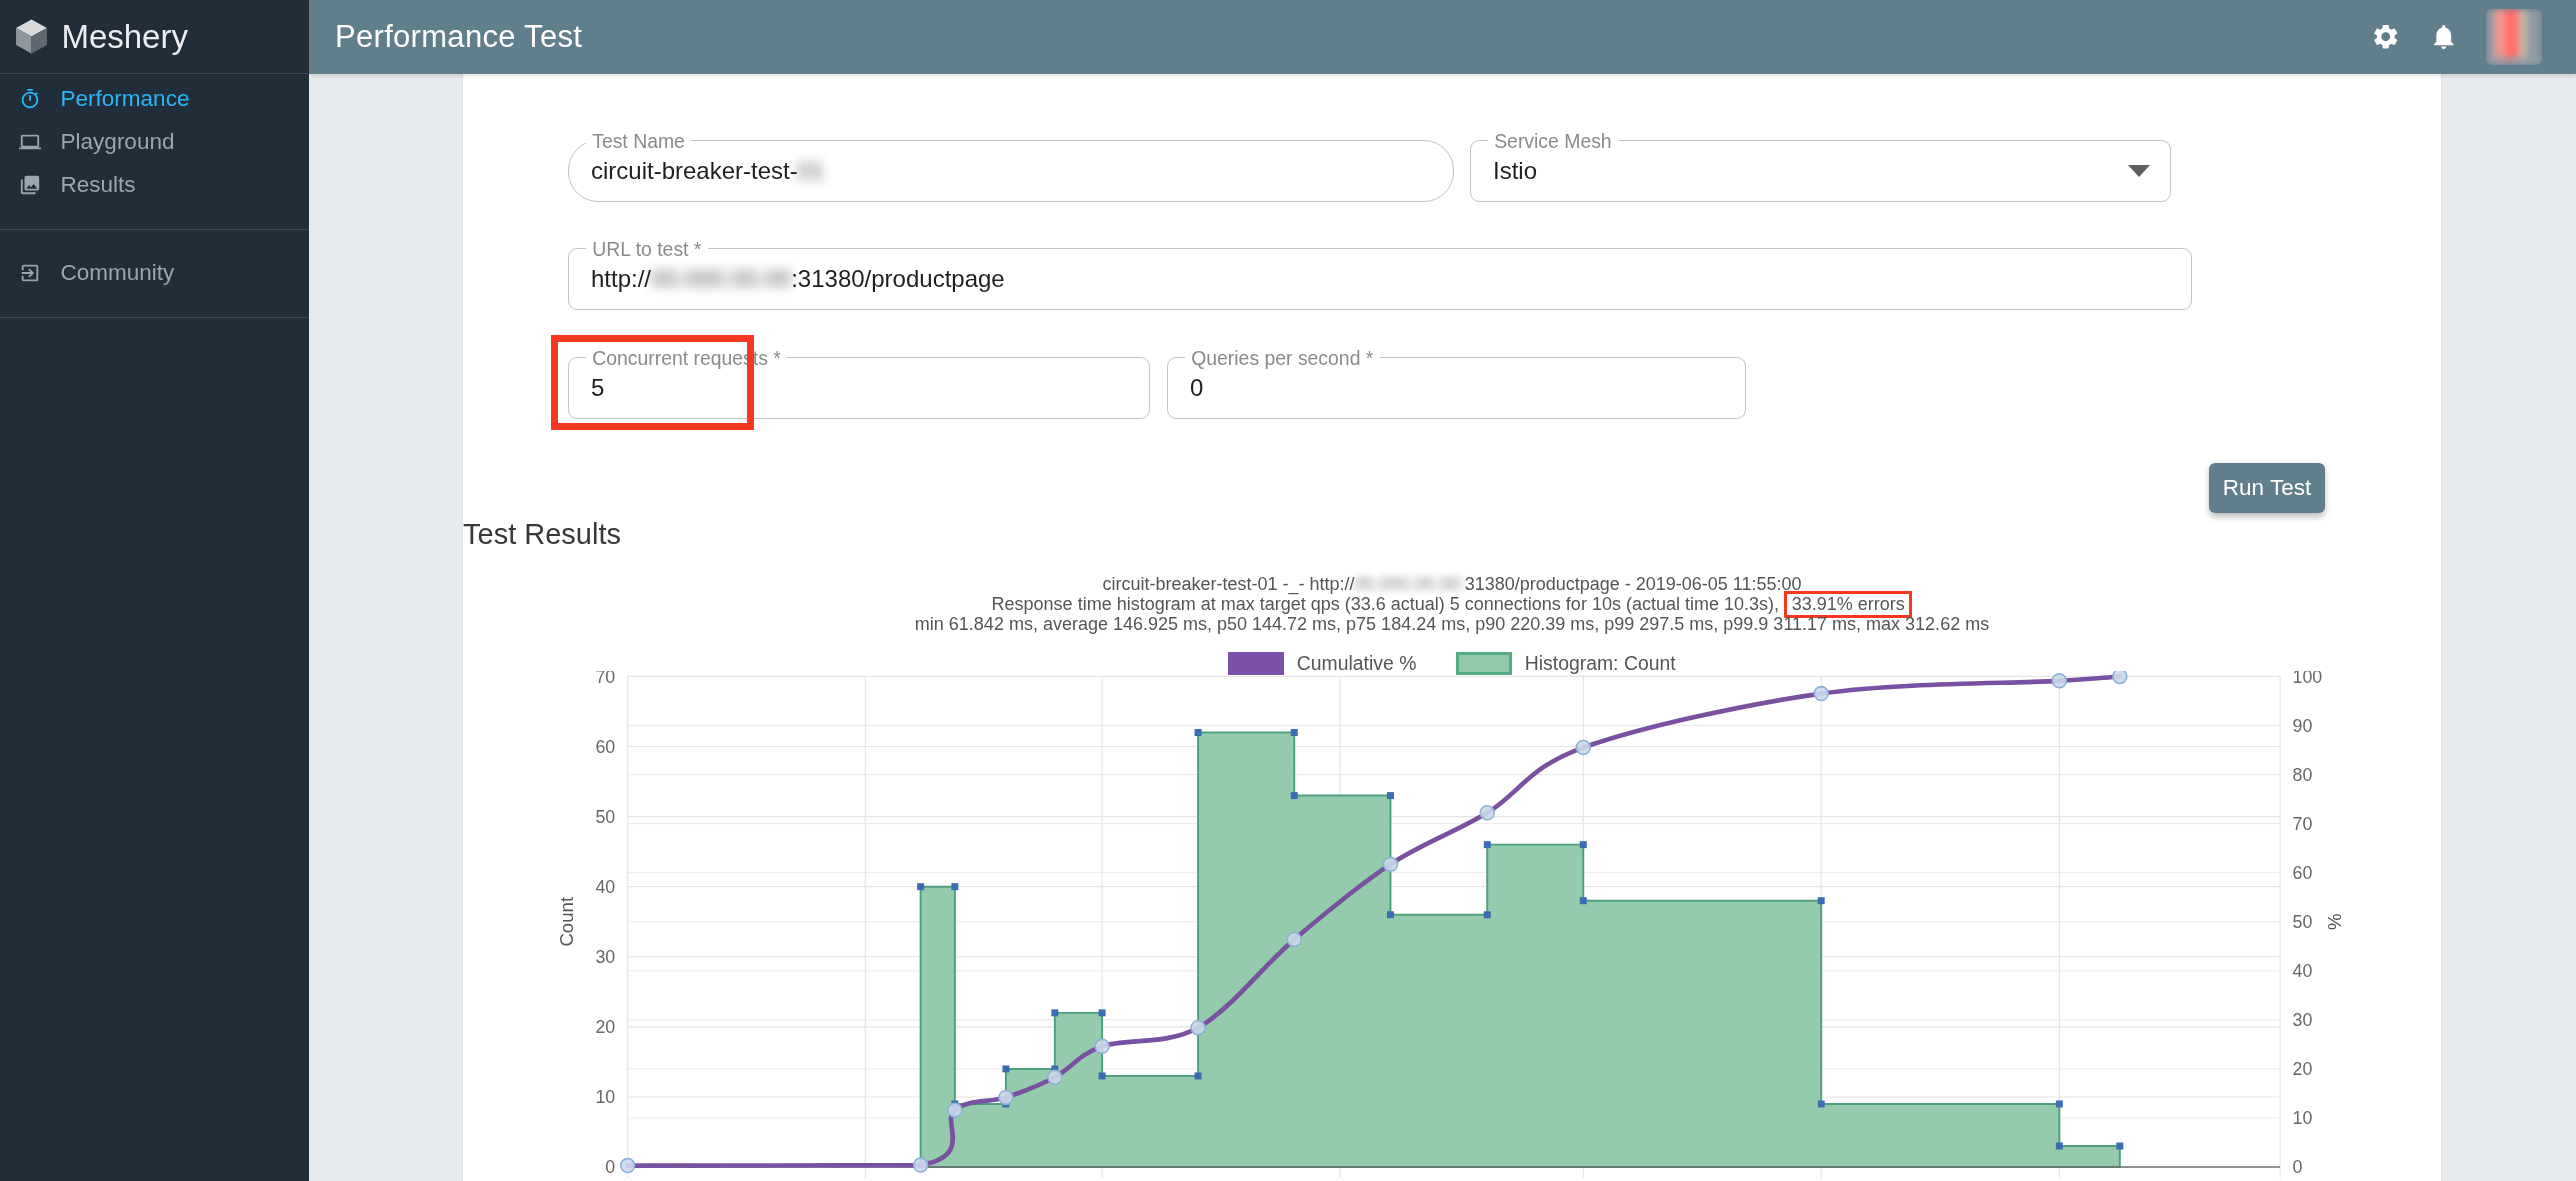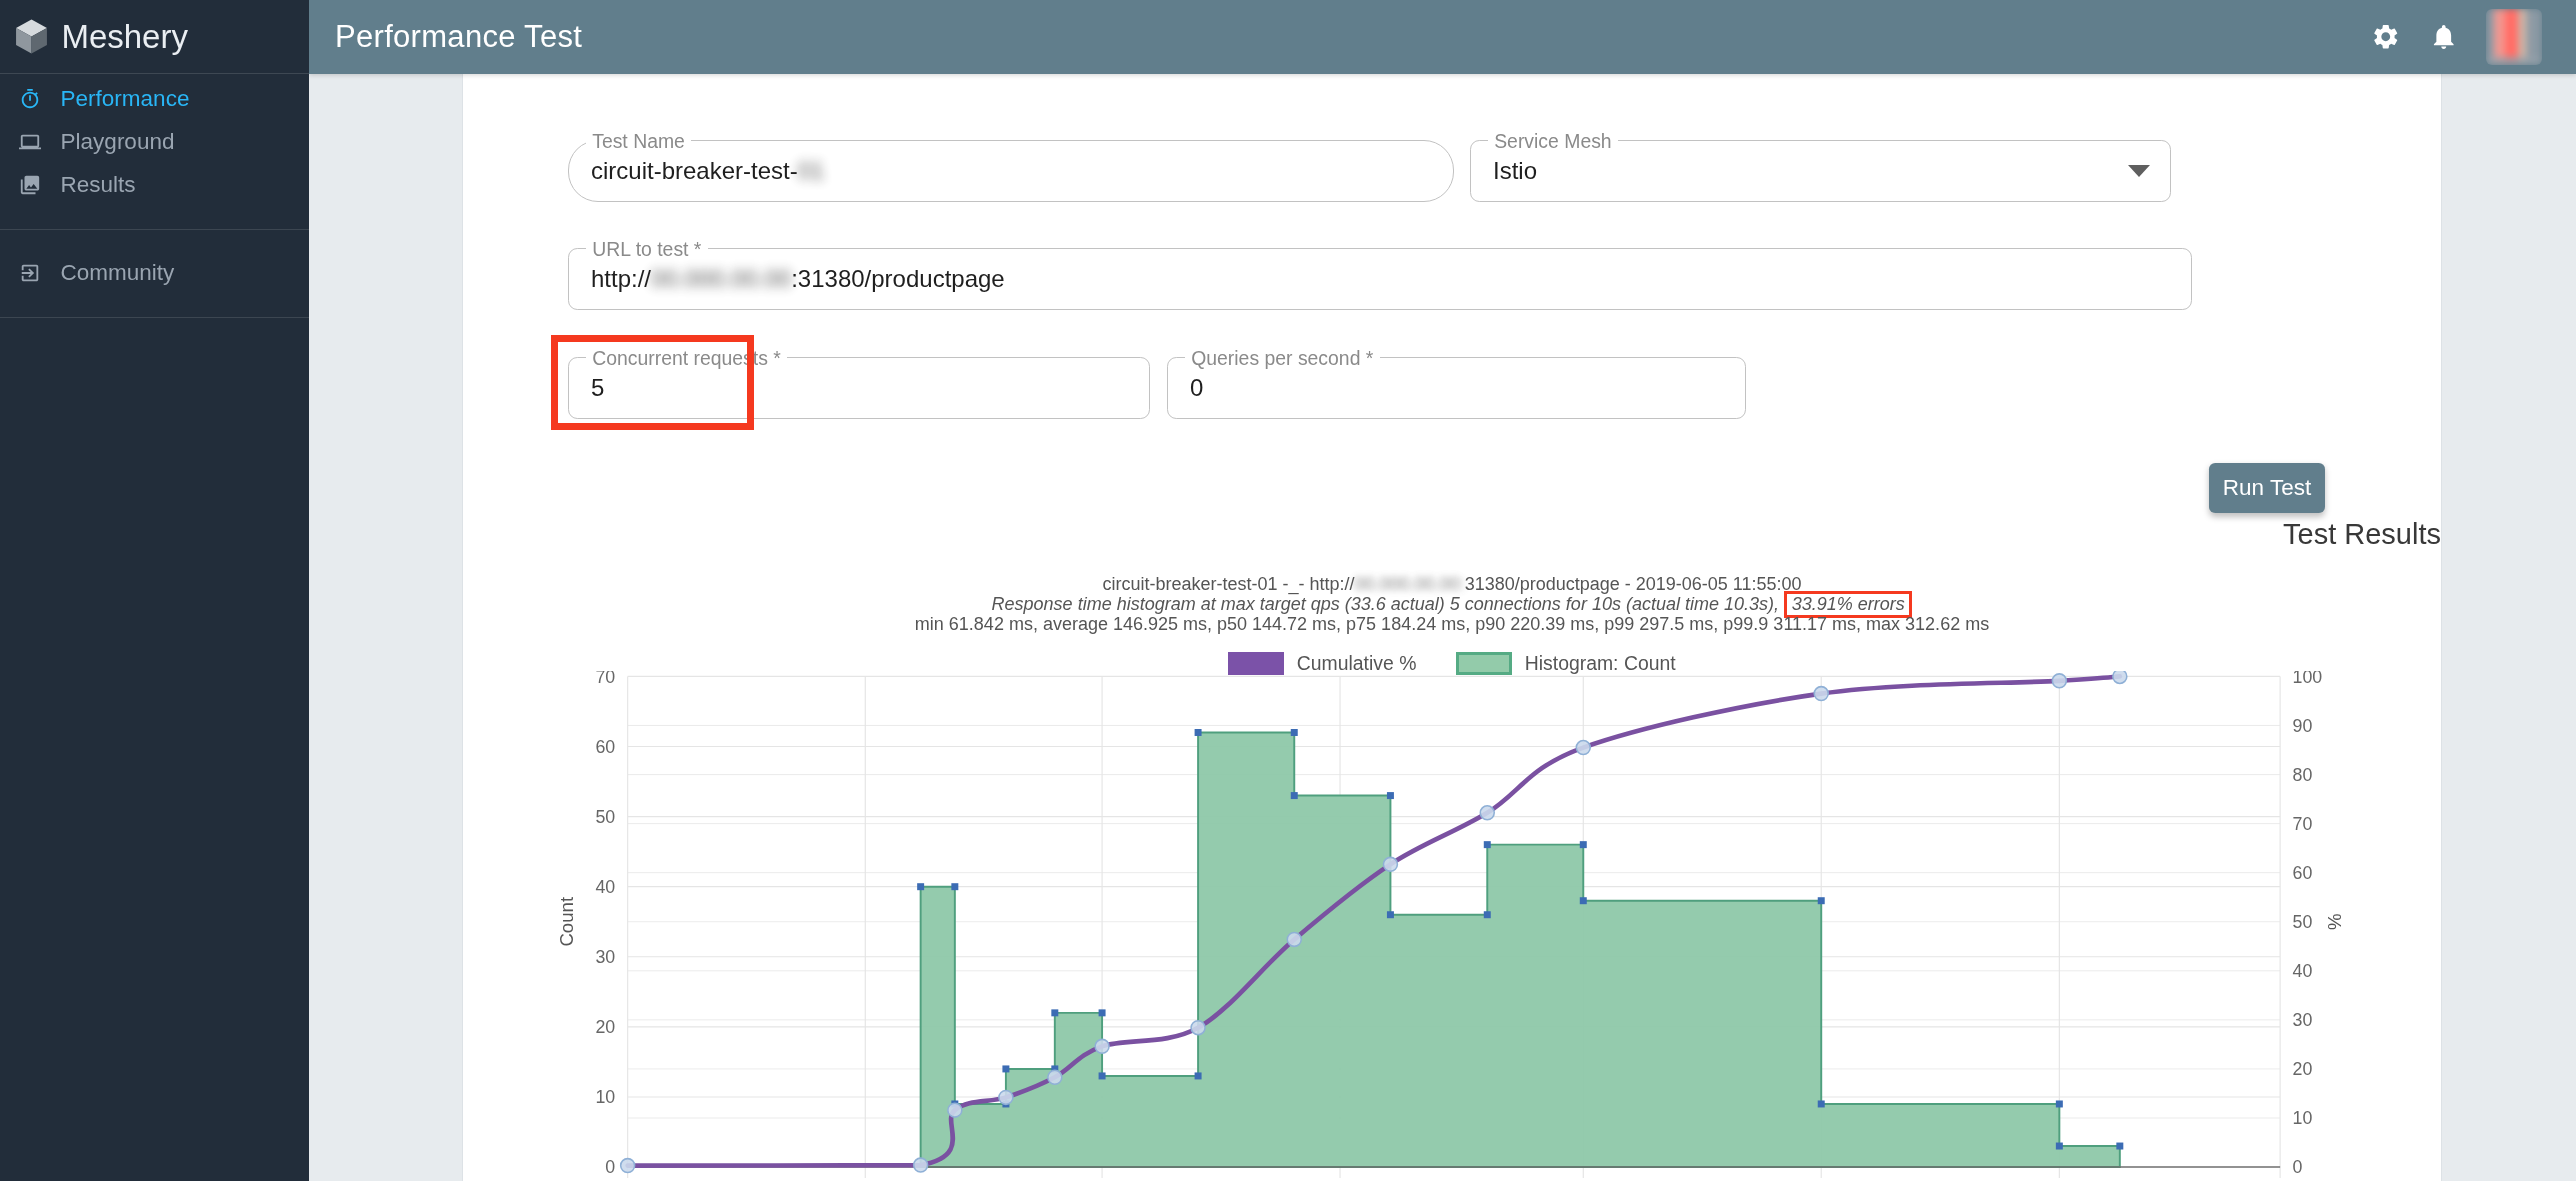--- a/index.html
+++ b/index.html
@@ -65,25 +65,25 @@
   .red-box-field { position:absolute; left:88px; top:261px; width:203px; height:95px;
     border:7.8px solid #f5391f; z-index:3; pointer-events:none; }
 
   .run-btn { position:absolute; left:1746px; top:389px; width:116px; height:50px;
     background:#617e8c; color:#fff; font-size:22.5px; border:none; border-radius:6.2px;
     display:flex; align-items:center; justify-content:center;
     box-shadow:0 3.1px 6.2px rgba(0,0,0,.25); cursor:pointer;
     font-family:"Liberation Sans","DejaVu Sans",sans-serif; }
 
   
-  .results-title { position:absolute; left:0; width:100%; top:444px; text-align:right;
+  .results-title { position:absolute; left:0; width:100%; top:444px; text-align:left;
     font-size:29px; color:#383838; font-weight:400; }
   .sub-line { position:absolute; left:0; width:100%; text-align:center;
     font-size:18px; color:#555; }
-  .sub1 { top:500px; } .sub2 { top:520px;font-style:italic; } .sub3 { top:540px; }
+  .sub1 { top:500px; } .sub2 { top:520px; } .sub3 { top:540px; }
   .err-box { display:inline-block; border:3.9px solid #f5391f; padding:0 4.7px;
     margin:-3.9px 0; line-height:21px; }
 
   .legend { position:absolute; left:0; width:100%; top:575px; height:28px;
     display:flex; align-items:center; justify-content:center; }
   .legend-item { display:flex; align-items:center; margin:0 20px; cursor:pointer; }
   .legend-swatch { width:56px; height:23px; margin-right:12.4px; }
   .legend-label { font-size:19.4px; color:#555; }
 
   .chart-svg { position:absolute; left:78px; top:597px; }

